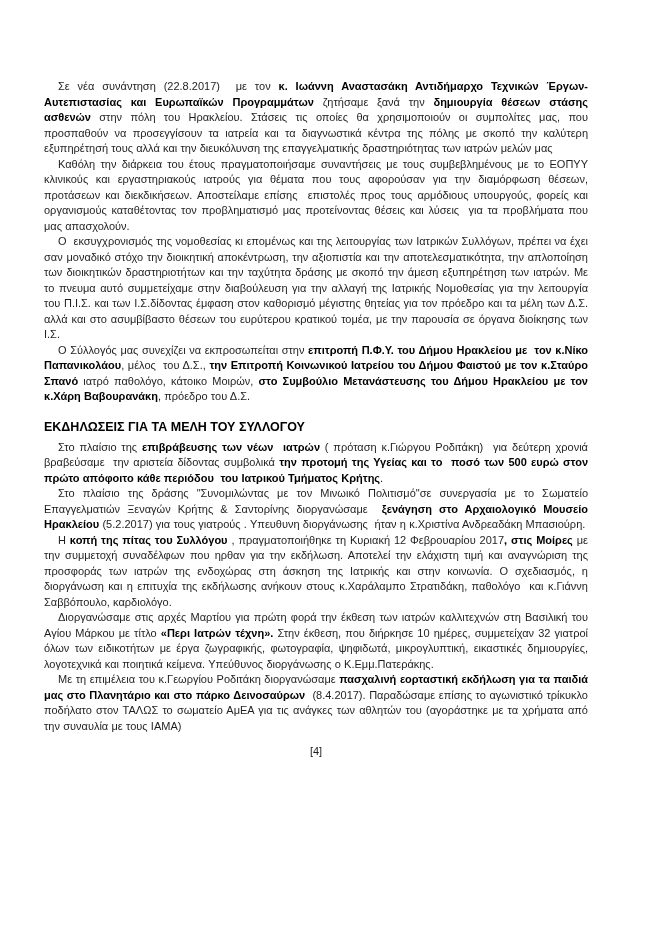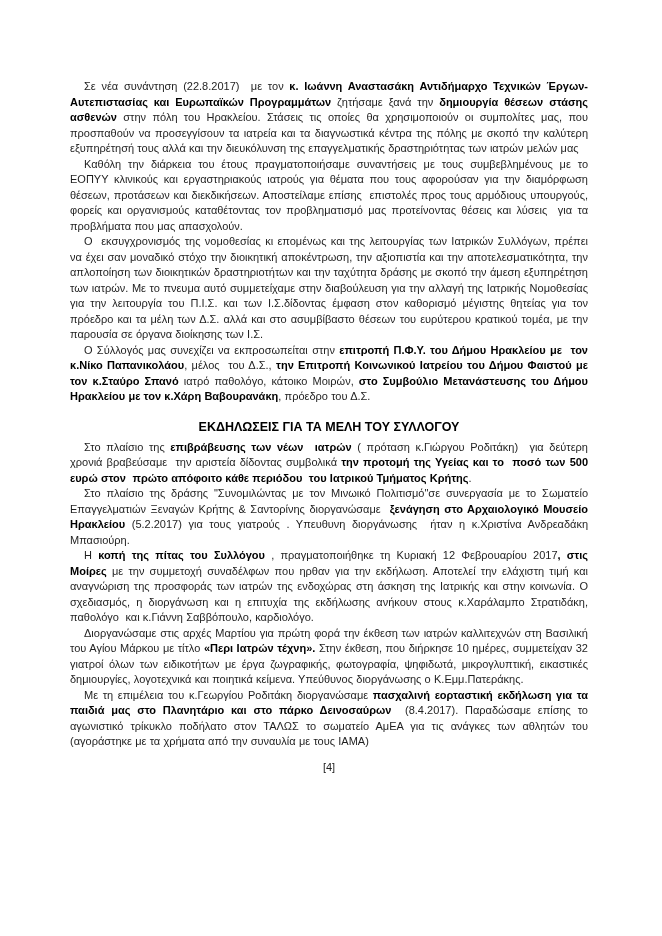--- a/index.html
+++ b/index.html
@@ -8,41 +8,41 @@
     padding: 0;
     background: #ffffff;
   }
   .page {
     position: relative;
     width: 662px;
     height: 936px;
     margin: 0 auto;
     background: #ffffff;
     box-sizing: border-box;
-    padding: 79px 74px 0 70px;
+    padding: 79px 74px 0 44px;
     overflow: hidden;
     font-family: "Liberation Sans", "DejaVu Sans", sans-serif;
     color: #1e1e1e;
   }
   .doc-p {
     margin: 0;
     font-size: 11px;
     line-height: 15.5px;
     text-align: justify;
     text-indent: 14px;
     white-space: pre-wrap;
     word-spacing: 0.2px;
   }
   .doc-h {
     margin: 14px 0 5px 0;
     font-size: 12.5px;
     line-height: 16px;
     font-weight: bold;
     color: #000000;
-    text-align: center;
+    text-align: left;
     text-indent: 0;
   }
   .run { font-weight: normal; }
   .run.b { font-weight: bold; color: #000000; }
   .page-footer {
     margin-top: 10px;
     text-align: center;
     font-size: 11px;
     line-height: 15px;
     color: #1e1e1e;

